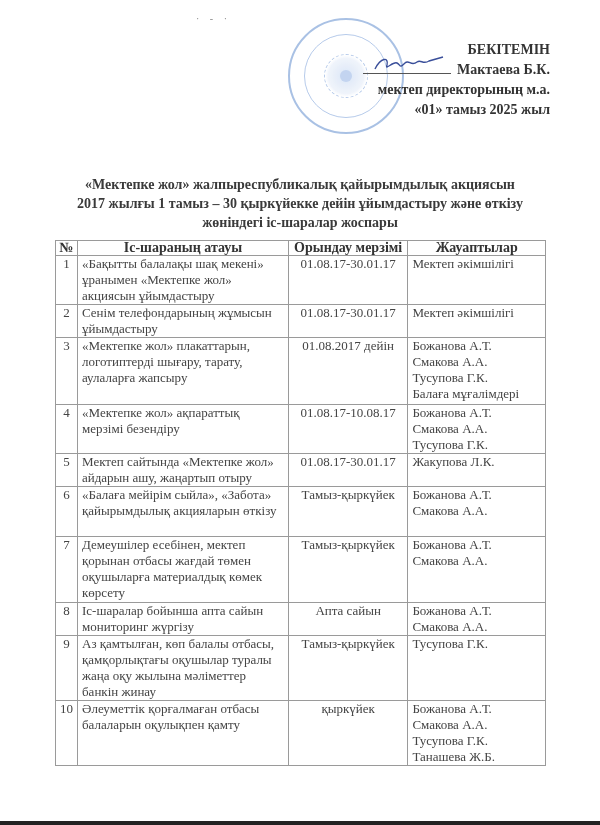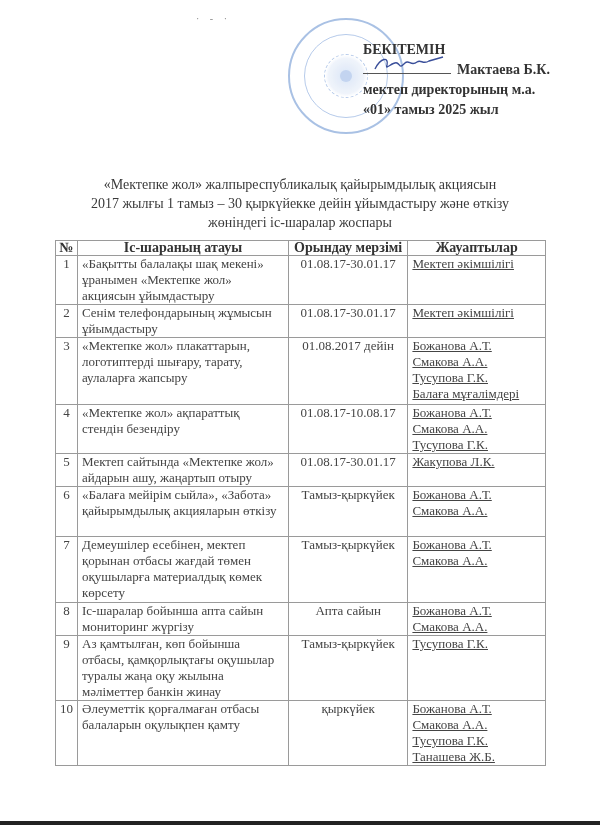--- a/index.html
+++ b/index.html
@@ -14,35 +14,35 @@
   }
   .stamp .ring2 {
     position: absolute; left: 14px; top: 14px; width: 84px; height: 84px; border-radius: 50%;
     border: 1px solid #a9c1e6; box-sizing: border-box;
   }
   .stamp .emblem {
     position: absolute; left: 34px; top: 34px; width: 44px; height: 44px; border-radius: 50%;
     border: 1px dashed #a9c1e6; box-sizing: border-box; background: radial-gradient(circle, #d5e2f5 0%, #eef3fb 60%, transparent 70%);
   }
   .stamp .sun { position:absolute; left:50px; top:50px; width:12px; height:12px; border-radius:50%; background:#b9cdee; }
-  .approval { position: absolute; right: 50px; top: 40px; text-align: left; font-weight: bold; font-size: 14px; line-height: 20px; color: #333; }
+  .approval { position: absolute; right: 50px; top: 40px; text-align: right; font-weight: bold; font-size: 14px; line-height: 20px; color: #333; }
   .approval .row { display: block; }
   .sig-line { display: inline-block; width: 88px; border-bottom: 1px solid #555; margin-right: 6px; position: relative; height: 12px; vertical-align: baseline; }
   .signature { position: absolute; left: 8px; top: -8px; }
-  .title { position: absolute; left: 40px; width: 520px; top: 175px; text-align: center; font-weight: normal; font-size: 14px; line-height: 19px; color: #3a3a3a; }
+  .title { position: absolute; left: 40px; width: 520px; top: 175px; text-align: center; font-weight: bold; font-size: 14px; line-height: 19px; color: #3a3a3a; }
   table.plan {
     position: absolute; left: 55px; top: 240px; width: 491px; border-collapse: collapse; font-size: 13px; line-height: 16px; color: #444;
   }
   table.plan th, table.plan td { border: 1px solid #9a9a9a; padding: 0 4px; vertical-align: top; }
   table.plan th { font-weight: bold; font-size: 14px; text-align: center; padding: 0 3px; height: 13px; line-height: 14px; color: #333; }
   .c-num { width: 12px; text-align: center; }
   .c-name { width: 205px; }
   .c-date { width: 112px; text-align: center; margin-left: 24px; }
   .c-resp { width: 130px; }
-  .resp-line { display: block; text-decoration: underline; }
+  .resp-line { display: block; }
   .bottom-bar { position: absolute; left: 0; bottom: 0; width: 600px; height: 4px; background: #222; }
 </style>
 </head>
 <body>
 
 <div class="top-mark">· - ·</div>
 
 <div class="stamp">
   <div class="ring2"></div>
   <div class="emblem"></div>
@@ -100,21 +100,21 @@
       <td class="c-date">01.08.2017 дейін</td>
       <td class="c-resp">
         <span class="resp-line">Божанова А.Т.</span>
         <span class="resp-line">Смакова А.А.</span>
         <span class="resp-line">Тусупова Г.К.</span>
         <span class="resp-line">Балаға мұғалімдері</span>
       </td>
     </tr>
     <tr style="height:49px">
       <td class="c-num">4</td>
-      <td class="c-name">«Мектепке жол» ақпараттық стендін безендіру</td>
+      <td class="c-name">«Мектепке жол» ақпараттық мерзімі безендіру</td>
       <td class="c-date">01.08.17-10.08.17</td>
       <td class="c-resp">
         <span class="resp-line">Божанова А.Т.</span>
         <span class="resp-line">Смакова А.А.</span>
         <span class="resp-line">Тусупова Г.К.</span>
       </td>
     </tr>
     <tr style="height:31px">
       <td class="c-num">5</td>
       <td class="c-name">Мектеп сайтында «Мектепке жол» айдарын ашу, жаңартып отыру</td>
@@ -145,21 +145,21 @@
       <td class="c-num">8</td>
       <td class="c-name">Іс-шаралар бойынша апта сайын мониторинг жүргізу</td>
       <td class="c-date">Апта сайын</td>
       <td class="c-resp">
         <span class="resp-line">Божанова А.Т.</span>
         <span class="resp-line">Смакова А.А.</span>
       </td>
     </tr>
     <tr style="height:64px">
       <td class="c-num">9</td>
-      <td class="c-name">Аз қамтылған, көп бойынша отбасы, қамқорлықтағы оқушылар туралы жаңа оқу жылына мәліметтер банкін жинау</td>
+      <td class="c-name">Аз қамтылған, көп балалы отбасы, қамқорлықтағы оқушылар туралы жаңа оқу жылына мәліметтер банкін жинау</td>
       <td class="c-date">Тамыз-қыркүйек</td>
       <td class="c-resp">
           <span class="resp-line">Тусупова Г.К.</span>
         </td>
     </tr>
     <tr style="height:63px">
       <td class="c-num">10</td>
       <td class="c-name">Әлеуметтік қорғалмаған отбасы балаларын оқулықпен қамту</td>
       <td class="c-date">қыркүйек</td>
       <td class="c-resp">

